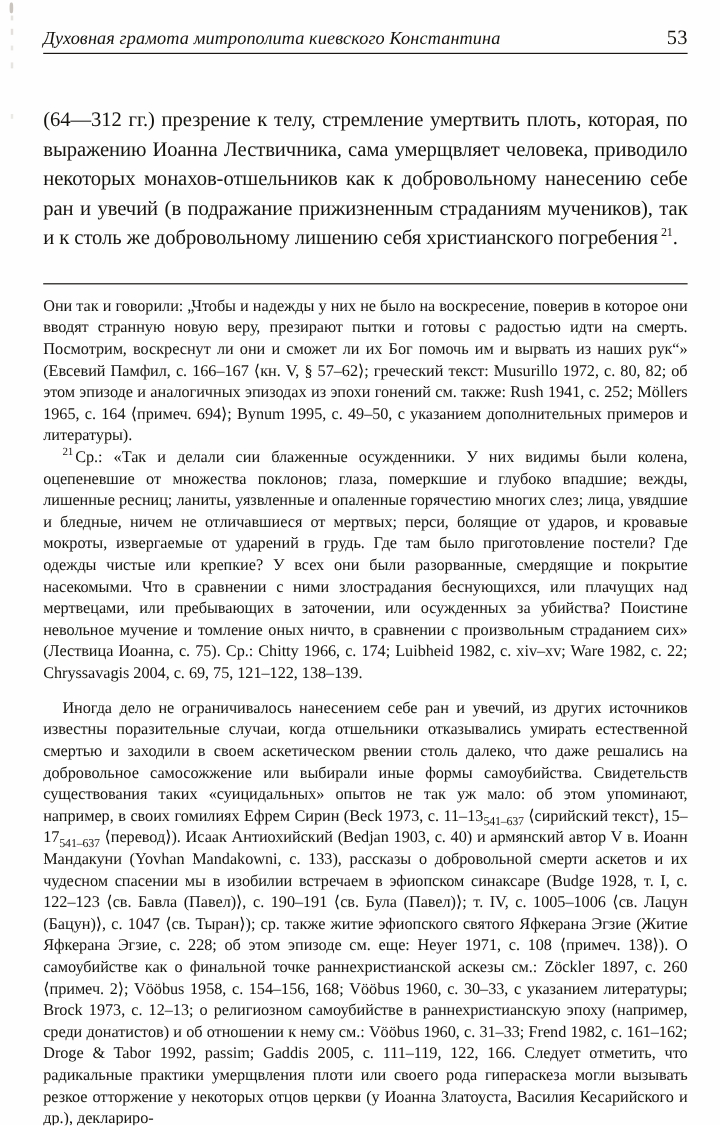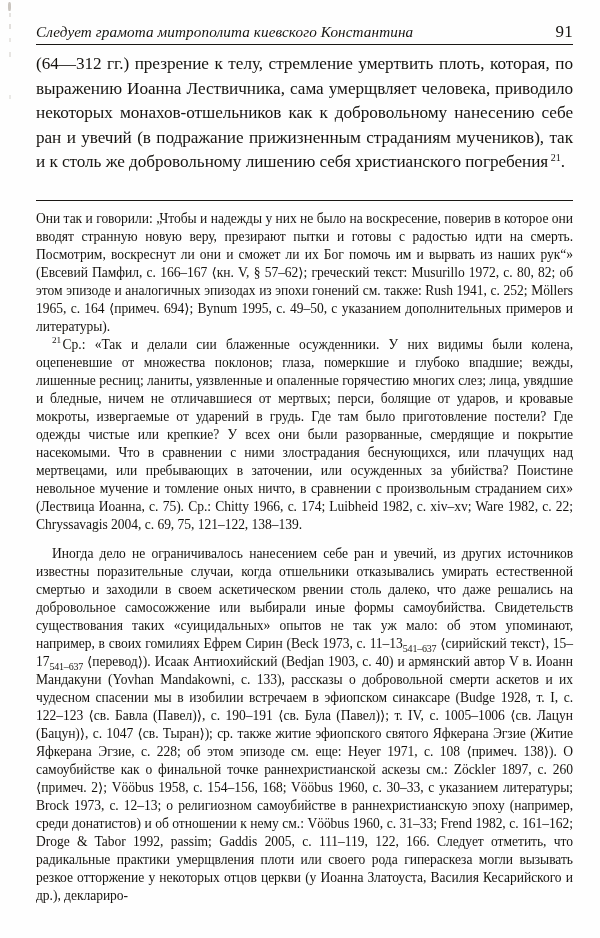--- a/index.html
+++ b/index.html
@@ -70,20 +70,21 @@
     text-align: justify;
     text-justify: inter-word;
     hyphens: manual;
   }
 
   .body-para {
     font-size: 17.2px;
     line-height: 24.6px;
     letter-spacing: -0.05px;
     text-indent: 0;
+    margin-top: 36px;
   }
 
   
   .footnote-rule {
     margin-top: 25px;
     margin-bottom: 9px;
     width: 100%;
     height: 0;
     border-top: 1.3px solid #1a1714;
   }
@@ -131,22 +132,22 @@
 <div class="page">
 
   <div class="scan-artifact a1"></div>
   <div class="scan-artifact a2"></div>
   <div class="scan-artifact a3"></div>
   <div class="scan-artifact a4"></div>
   <div class="scan-artifact a5"></div>
   <div class="scan-artifact a6"></div>
 
   <div class="running-head">
-    <span class="rh-title">Следует грамота митрополита киевского Константина</span>
-    <span class="rh-folio">91</span>
+    <span class="rh-title">Духовная грамота митрополита киевского Константина</span>
+    <span class="rh-folio">53</span>
   </div>
 
   <div class="text-body">
 
     <p class="body-para"><span>(64—312 гг.) презрение к телу, стремление умертвить плоть, которая, по выражению Иоанна Лествичника, сама умерщвляет человека, приводило некоторых монахов-отшельников как к добровольному нанесению себе ран и увечий (в подражание прижизненным страданиям мучеников), так и к столь же добровольному лишению себя христианского погребения</span><sup class="fn-ref">21</sup><span>.</span></p>
 
     <div class="footnote-rule"></div>
 
     <div class="footnotes">
 

